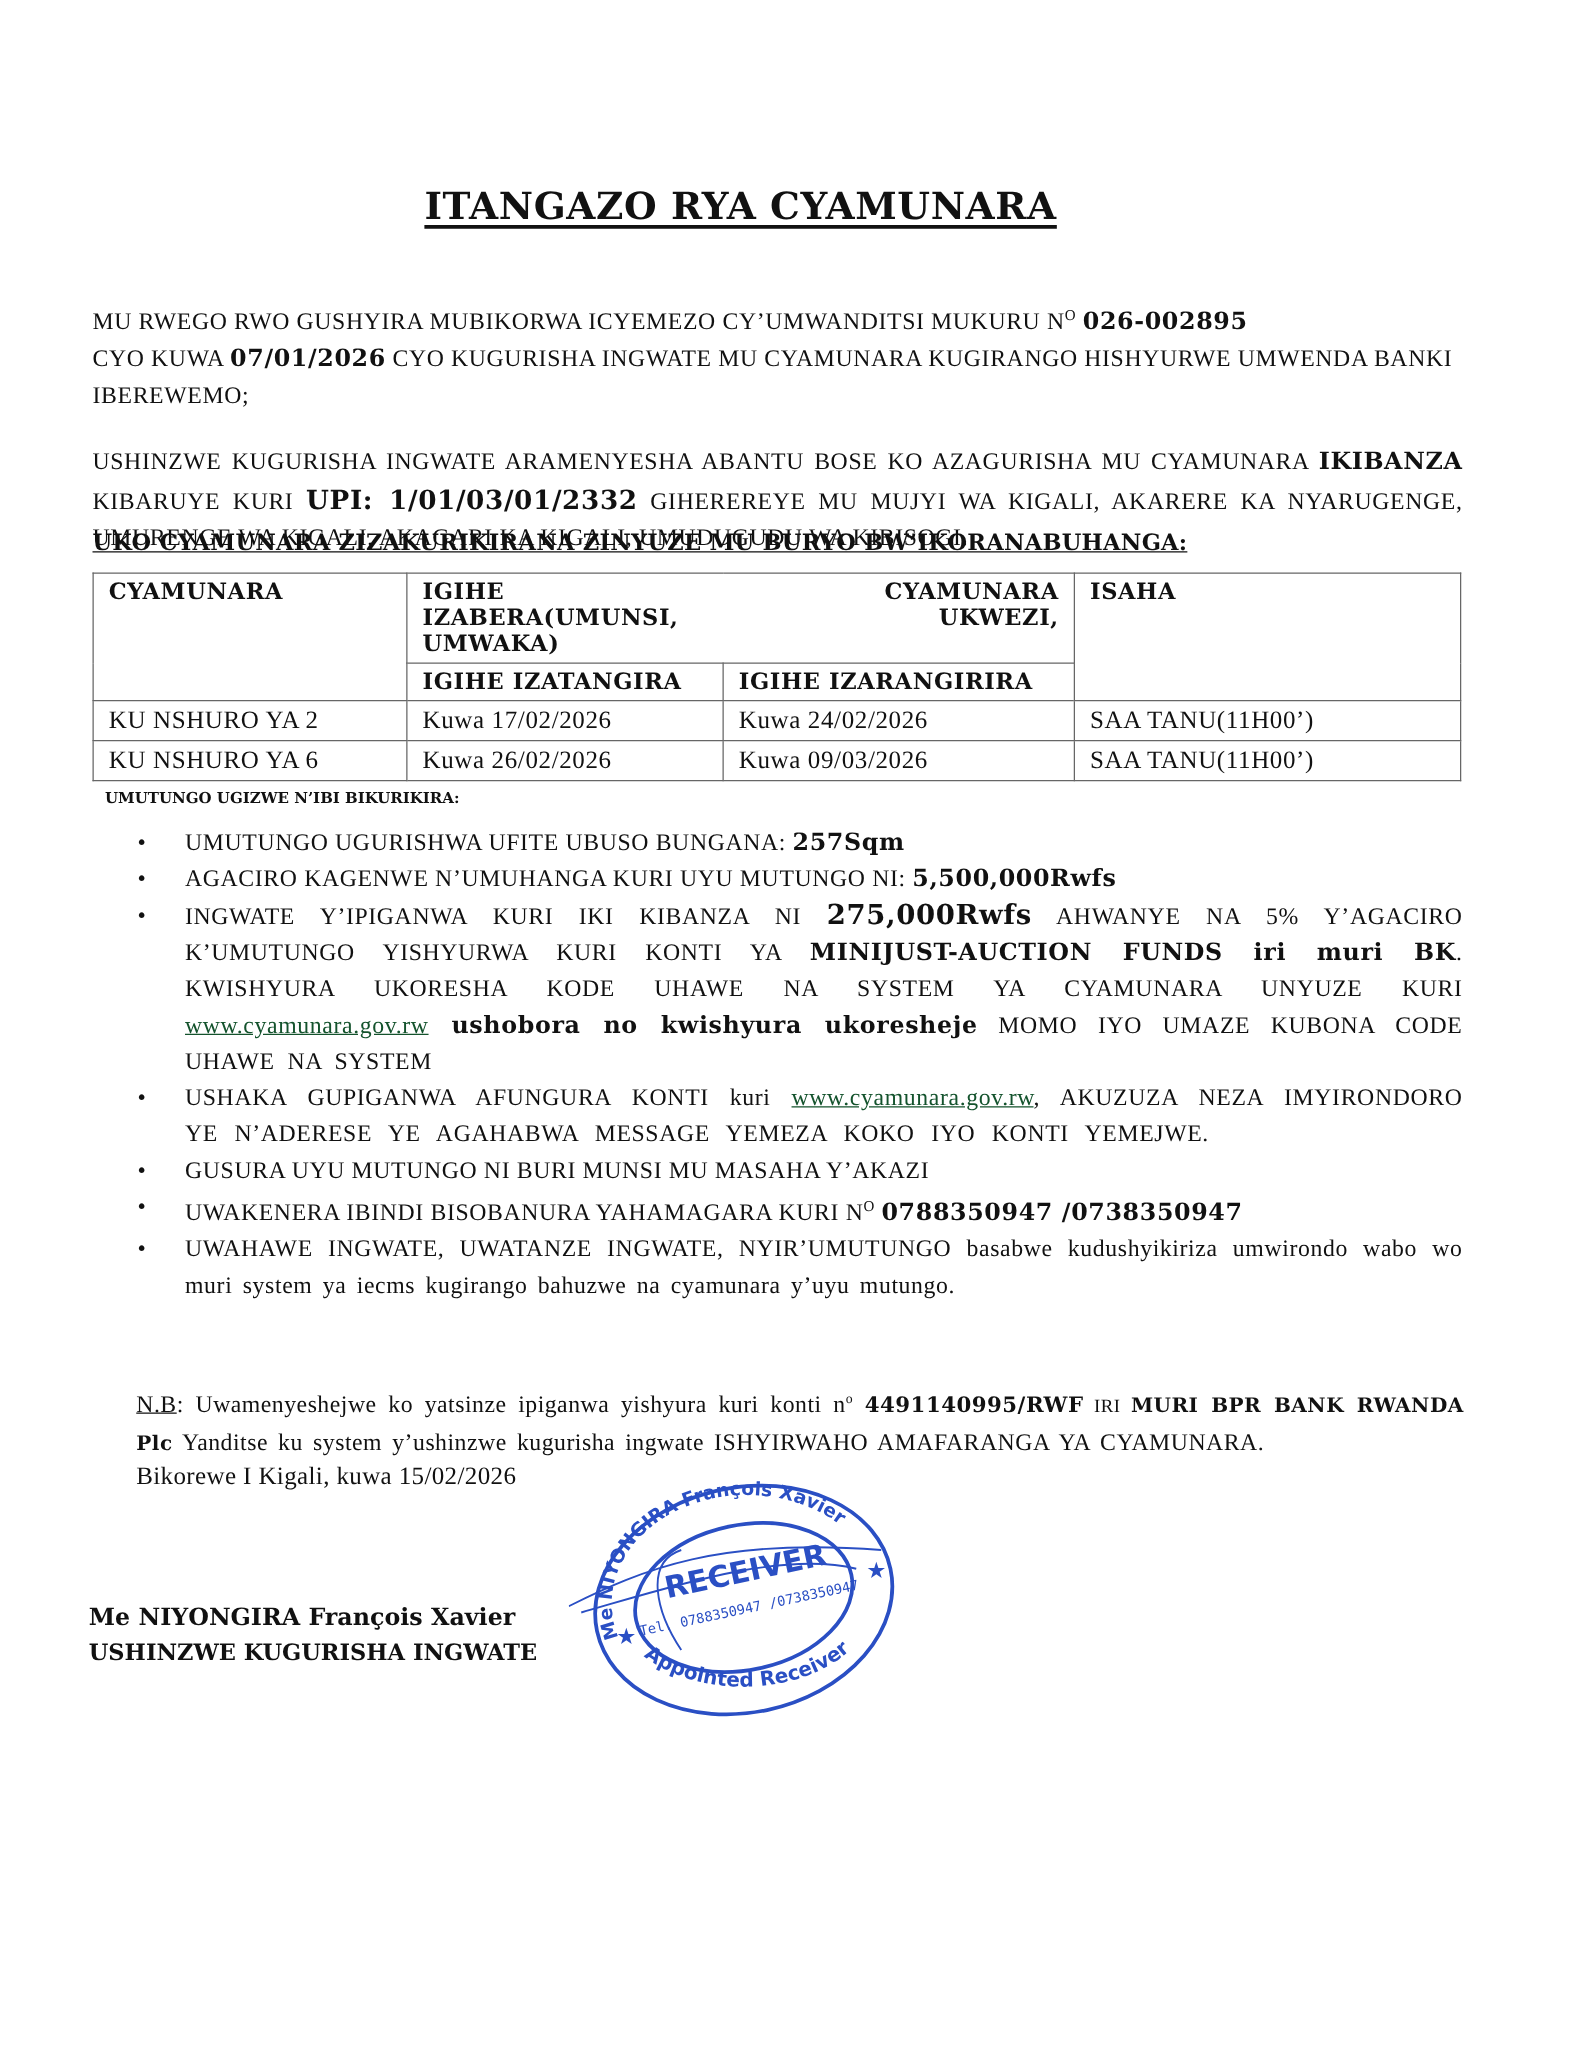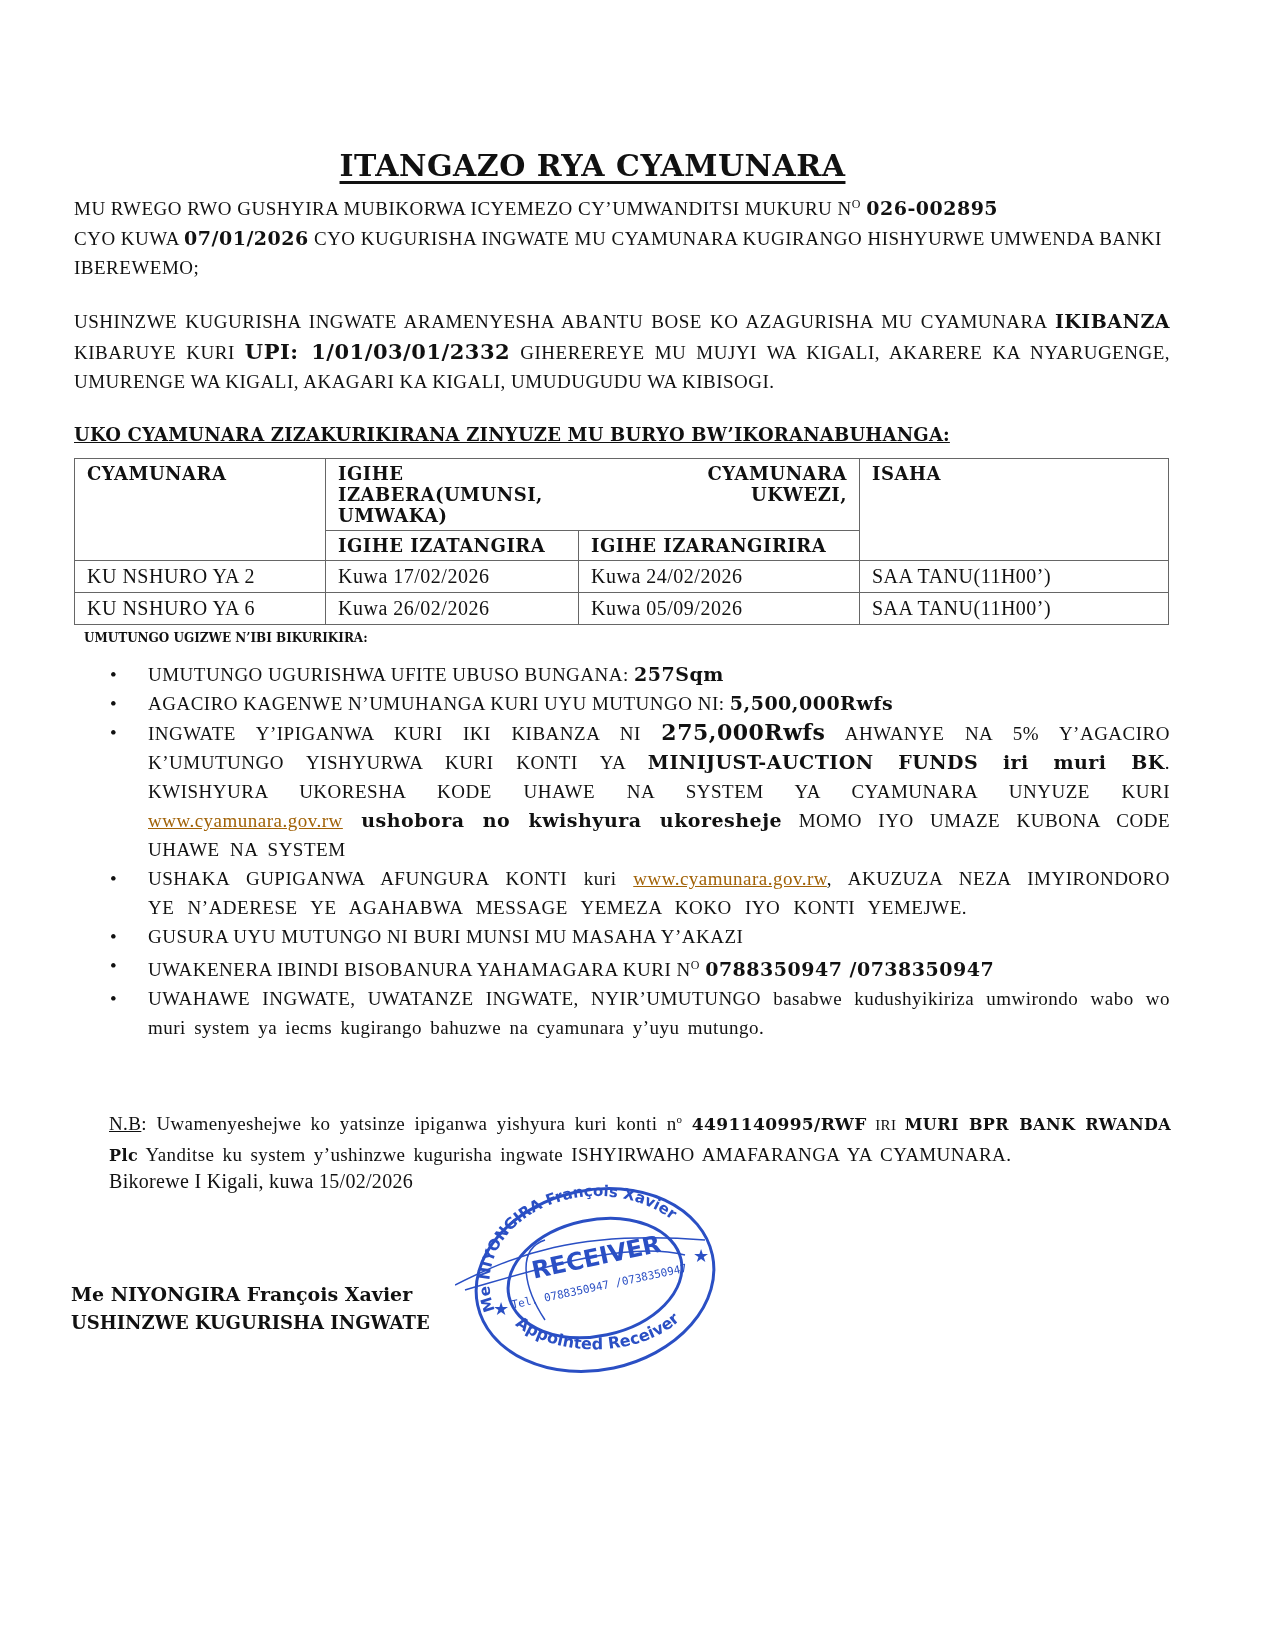--- a/index.html
+++ b/index.html
@@ -3,40 +3,40 @@
 <meta charset="utf-8">
 <style>
   html, body { margin:0; padding:0; background:#ffffff; }
   body { width:1275px; height:1650px; position:relative; overflow:hidden;
          font-family:"DejaVu Serif", "Liberation Serif", serif; color:#111; }
   .page { position:absolute; left:0; top:0; width:1275px; height:1650px; }
   .title { position:absolute; left:0; width:1185px; top:148px; text-align:center;
            font-family:"DejaVu Serif", serif; font-weight:bold; font-size:30px;
            text-decoration:underline; text-decoration-thickness:3px; text-underline-offset:5px; letter-spacing:0.5px;}
   .para { position:absolute; left:74px; width:1096px; font-size:19px; line-height:29.5px;
-          font-family:"Liberation Serif", serif; letter-spacing:0.5px; }
+          font-family:"Liberation Serif", serif; letter-spacing:0.5px;margin-top:48px; }
   .para b { font-family:"DejaVu Serif", serif; font-size:19px; font-weight:bold; }
   .justify { text-align:justify; text-align-last:left; }
   .p1 { top:190px; }
   .p2 { top:307px; }
   .sub { position:absolute; left:74px; top:424px; font-family:"DejaVu Serif", serif; font-weight:bold;
          font-size:18px; text-decoration:underline; letter-spacing:0.2px;}
   table.auction { position:absolute; left:74px; top:458px; width:1095px; border-collapse:collapse;
                   font-family:"Liberation Serif", serif; font-size:20px; }
   table.auction td { border:1.5px solid #666; padding:4px 12px; vertical-align:top; letter-spacing:0.5px;margin-left:20px;}
   table.auction td.h { font-family:"DejaVu Serif", serif; font-weight:bold; font-size:18px; }
   table.auction td.jst { text-align:justify; text-align-last:left; word-spacing:48px;}
   .sec { position:absolute; left:84px; top:631px; font-family:"DejaVu Serif", serif; font-weight:bold; font-size:12px; }
   ul.facts { position:absolute; left:110px; top:660px; width:1060px; margin:0; padding:0; list-style:none;
              font-family:"Liberation Serif", serif; font-size:19px; line-height:29px; letter-spacing:0.5px;}
   ul.facts li { position:relative; padding-left:38px; text-align:justify; text-align-last:left; }
   ul.facts li .bullet { position:absolute; left:0; top:0; }
   ul.facts b { font-family:"DejaVu Serif", serif; font-weight:bold; }
   .big { font-size:22px; }
-  a.lnk { color:#a16207; text-decoration:underline; }
+  a.lnk { color:#14532d; text-decoration:underline; }
   .nb { position:absolute; left:109px; top:1104px; width:1062px; font-family:"Liberation Serif", serif;
         font-size:19px; line-height:30px; text-align:justify; text-align-last:left; letter-spacing:0.4px; word-spacing:3px;}
   .nb .u { text-decoration:underline; }
   .nb b { font-family:"DejaVu Serif", serif; font-weight:bold; font-size:17px; }
   .nb .sb { font-size:16px; }
   .date { position:absolute; left:73px; top:1170px; font-family:"Liberation Serif", serif; font-size:20px; letter-spacing:0.3px;margin-left:36px;}
   .sig1 { position:absolute; left:71px; top:1283px; font-family:"DejaVu Serif", serif; font-weight:bold; font-size:19px; }
   .sig2 { position:absolute; left:71px; top:1312px; font-family:"DejaVu Serif", serif; font-weight:bold; font-size:18px; }
   .stamp { position:absolute; left:455px; top:1160px; width:270px; height:230px; }
 </style>
@@ -78,21 +78,21 @@
     </tr>
     <tr>
       <td>KU NSHURO YA  2</td>
       <td>Kuwa 17/02/2026</td>
       <td>Kuwa 24/02/2026</td>
       <td>SAA TANU(11H00’)</td>
     </tr>
     <tr>
       <td>KU NSHURO YA  6</td>
       <td>Kuwa 26/02/2026</td>
-      <td>Kuwa 05/09/2026</td>
+      <td>Kuwa 09/03/2026</td>
       <td>SAA TANU(11H00’)</td>
     </tr>
   </tbody>
     </table>
 
   <div class="sec">UMUTUNGO UGIZWE N’IBI BIKURIKIRA:</div>
 
   <ul class="facts">
     <li>
       <span class="bullet">•</span>

